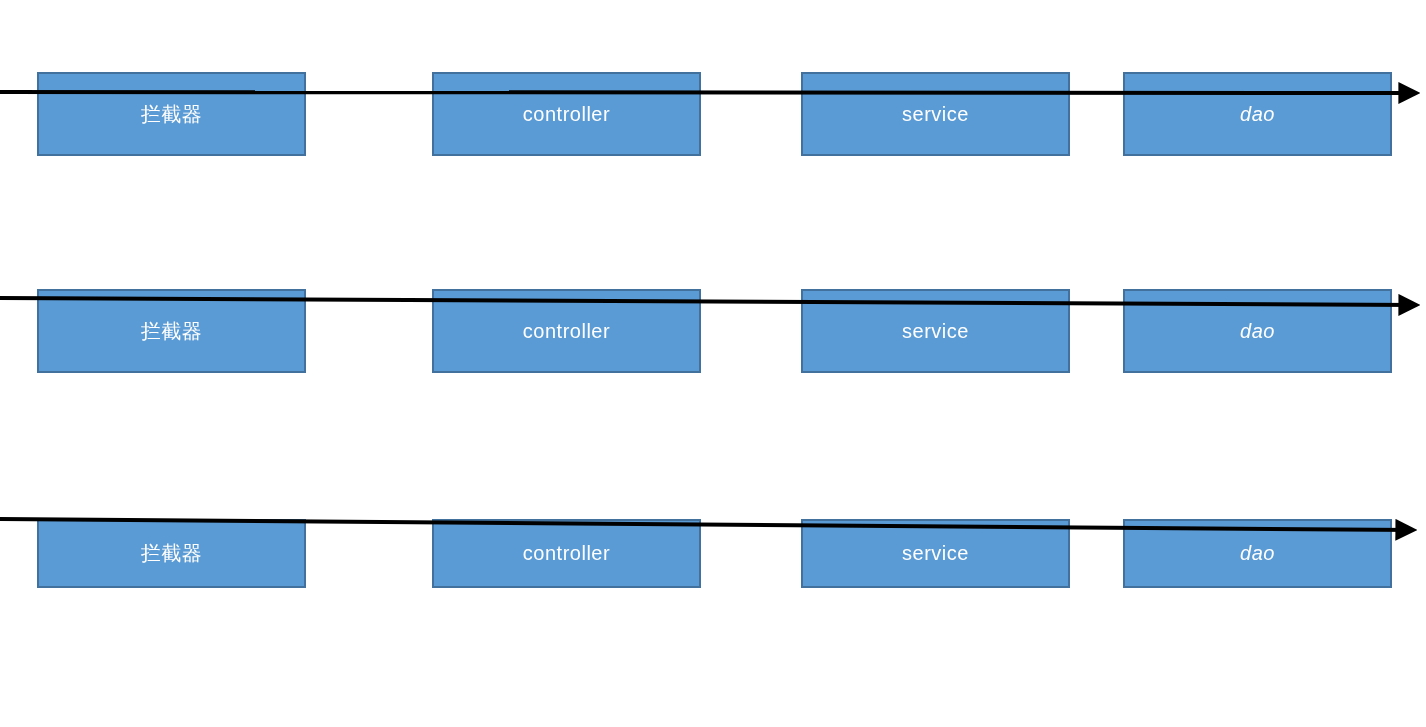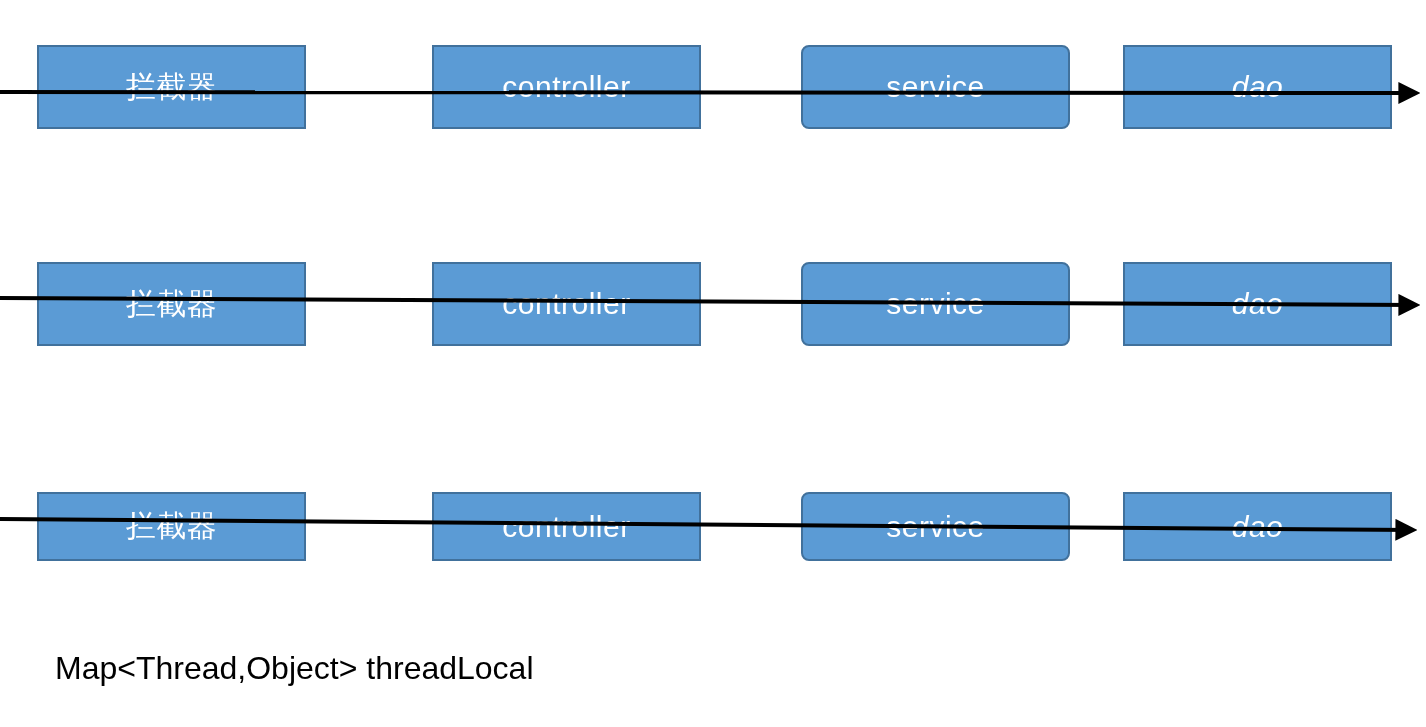--- a/index.html
+++ b/index.html
@@ -15,30 +15,31 @@
     overflow: hidden;
     font-family: "Liberation Sans", "DejaVu Sans", sans-serif;
   }
   .box {
     position: absolute;
     width: 269px;
     box-sizing: border-box;
     background: var(--box-fill, #5b9bd5);
     border: 2px solid var(--box-border, #41719c);
     color: var(--box-text, #ffffff);
-    font-size: 30px;
+    font-size: 20px;
     display: flex;
     align-items: center;
     justify-content: center;
     z-index: 1;
     letter-spacing: 0.5px;
+    margin-top: 27px;
   }
   .c1 { left: 37px; }
   .c2 { left: 432px; }
-  .c3 { left: 801px; border-radius: 8px; }
+  .c3 { left: 801px; }
   .c4 { left: 1123px; font-style: italic; }
   .r1 { top: 45px;  height: 84px; }
   .r2 { top: 262px; height: 84px; }
   .r3 { top: 492px; height: 69px; }
   .arrows {
     position: absolute;
     left: 0;
     top: 0;
     width: 1426px;
     height: 727px;
@@ -86,15 +87,14 @@
     <defs>
       <marker id="ah" viewBox="0 0 10 10" refX="8" refY="5" markerWidth="5.5" markerHeight="5.5" orient="auto" markerUnits="strokeWidth">
         <path class="ah-path" d="M 0 0 L 10 5 L 0 10 z"></path>
       </marker>
     </defs>
     <line x1="0" y1="92" x2="1416" y2="93" marker-end="url(#ah)"></line>
     <line x1="0" y1="298" x2="1416" y2="305" marker-end="url(#ah)"></line>
     <line x1="0" y1="519" x2="1413" y2="530" marker-end="url(#ah)"></line>
   </svg>
 
-  <div class="caption">Map&lt;Thread,Object&gt; threadLocal</div>
 
 </div>
 
 </body></html>

